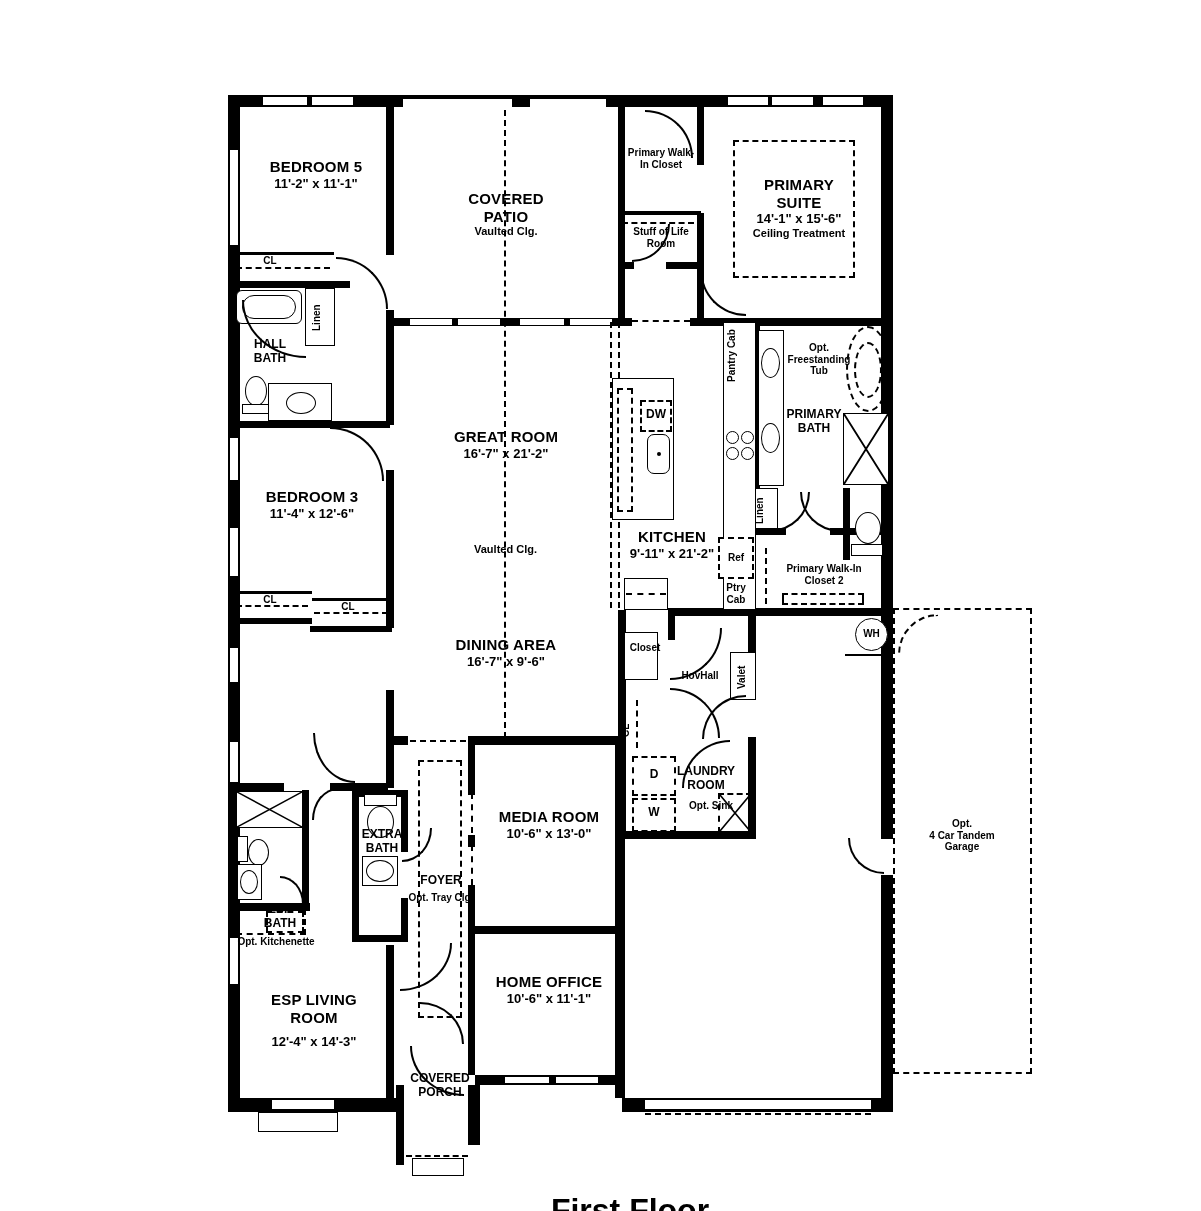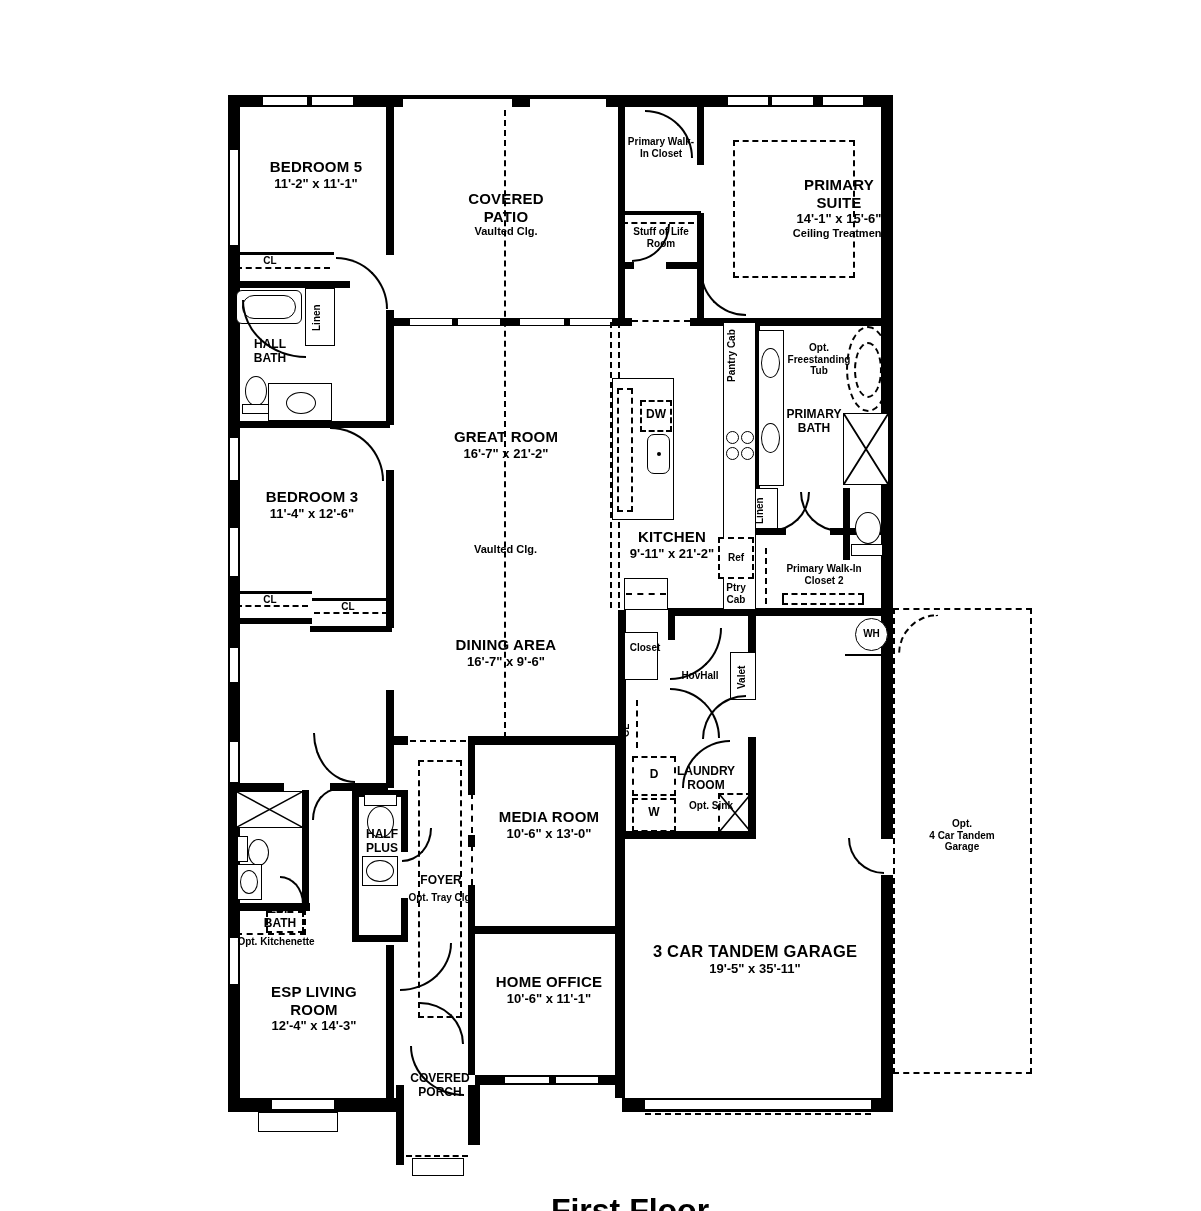--- a/index.html
+++ b/index.html
@@ -248,23 +248,23 @@
   <div class="fx" style="left:258px;top:1112px;width:80px;height:20px"></div>
 
   <div class="rl" style="left:240px;top:158px;width:152px">
     <div class="nm">BEDROOM 5</div>
     <div class="dm">11'-2" x 11'-1"</div>
   </div>
   <div class="rl" style="left:460px;top:190px;width:92px">
     <div class="nm">COVERED PATIO</div>
     <div class="sb">Vaulted Clg.</div>
   </div>
-  <div class="rl xs" style="left:626px;top:136px;width:70px">Primary Walk-In Closet</div>
+  <div class="rl xs" style="left:626px;top:147px;width:70px">Primary Walk-In Closet</div>
   <div class="rl xs" style="left:624px;top:226px;width:74px">Stuff of Life Room</div>
-  <div class="rl" style="left:780px;top:176px;width:118px">
+  <div class="rl" style="left:740px;top:176px;width:118px">
     <div class="nm">PRIMARY SUITE</div>
     <div class="dm">14'-1" x 15'-6"</div>
     <div class="sb">Ceiling Treatment</div>
   </div>
   <div class="rl sm" style="left:241px;top:338px;width:58px">HALL BATH</div>
   <div class="rl" style="left:440px;top:428px;width:132px">
     <div class="nm">GREAT ROOM</div>
     <div class="dm">16'-7" x 21'-2"</div>
   </div>
   <div class="rl sb" style="left:458px;top:543px;width:95px">Vaulted Clg.</div>
@@ -285,38 +285,34 @@
   </div>
   <div class="rl xs" style="left:620px;top:642px;width:50px">Closet</div>
   <div class="rl xs" style="left:670px;top:670px;width:60px">HovHall</div>
   <div class="vx" style="left:736px;top:656px;height:42px">Valet</div>
   <div class="rl sm" style="left:664px;top:765px;width:84px">LAUNDRY ROOM</div>
   <div class="rl xs" style="left:688px;top:800px;width:46px">Opt. Sink</div>
   <div class="rl" style="left:478px;top:808px;width:142px">
     <div class="nm">MEDIA ROOM</div>
     <div class="dm">10'-6" x 13'-0"</div>
   </div>
-  <div class="rl sm" style="left:357px;top:828px;width:50px">HALF PLUS</div>
+  <div class="rl sm" style="left:357px;top:828px;width:50px">EXTRA BATH</div>
   <div class="rl sm" style="left:254px;top:903px;width:52px">ESP BATH</div>
   <div class="rl xs" style="left:230px;top:936px;width:92px">Opt. Kitchenette</div>
   <div class="rl sm" style="left:412px;top:874px;width:58px">FOYER</div>
   <div class="rl xs" style="left:406px;top:892px;width:70px">Opt. Tray Clg.</div>
   <div class="rl" style="left:240px;top:983px;width:148px">
-    <div class="nm" style="display:block;max-width:120px;margin:0 auto">ESP LIVING ROOM</div>
+    <div class="nm" style="display:block;max-width:120px;margin:8px auto">ESP LIVING ROOM</div>
     <div class="dm">12'-4" x 14'-3"</div>
   </div>
   <div class="rl" style="left:478px;top:973px;width:142px">
     <div class="nm">HOME OFFICE</div>
     <div class="dm">10'-6" x 11'-1"</div>
   </div>
   <div class="rl sm" style="left:406px;top:1072px;width:68px">COVERED PORCH</div>
-  <div class="rl" style="left:620px;top:942px;width:270px">
-    <div class="nm big">3 CAR TANDEM GARAGE</div>
-    <div class="dm">19'-5" x 35'-11"</div>
-  </div>
   <div class="rl xs" style="left:912px;top:818px;width:100px">
     <div>Opt.</div>
     <div>4 Car Tandem Garage</div>
   </div>
 
   <div class="rl xs" style="left:250px;top:255px;width:40px">CL</div>
   <div class="rl xs" style="left:250px;top:594px;width:40px">CL</div>
   <div class="rl xs" style="left:328px;top:601px;width:40px">CL</div>
   <div class="vx" style="left:620px;top:712px;height:36px">CL</div>
   <div class="vx" style="left:311px;top:294px;height:48px">Linen</div>

